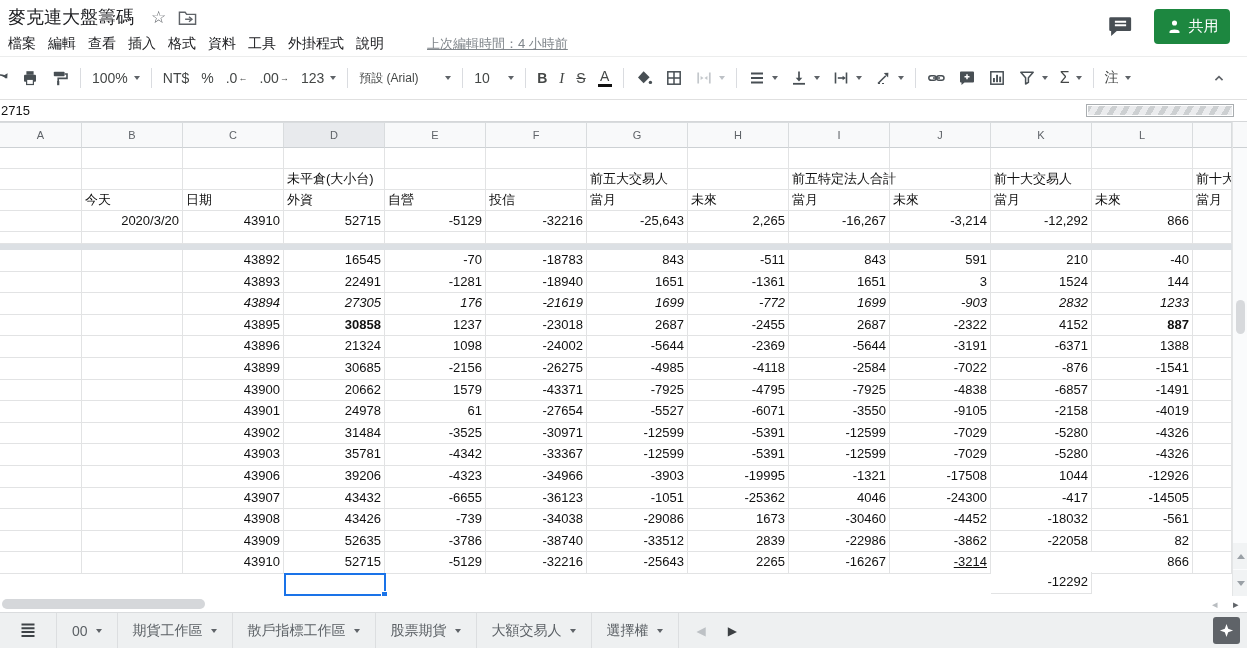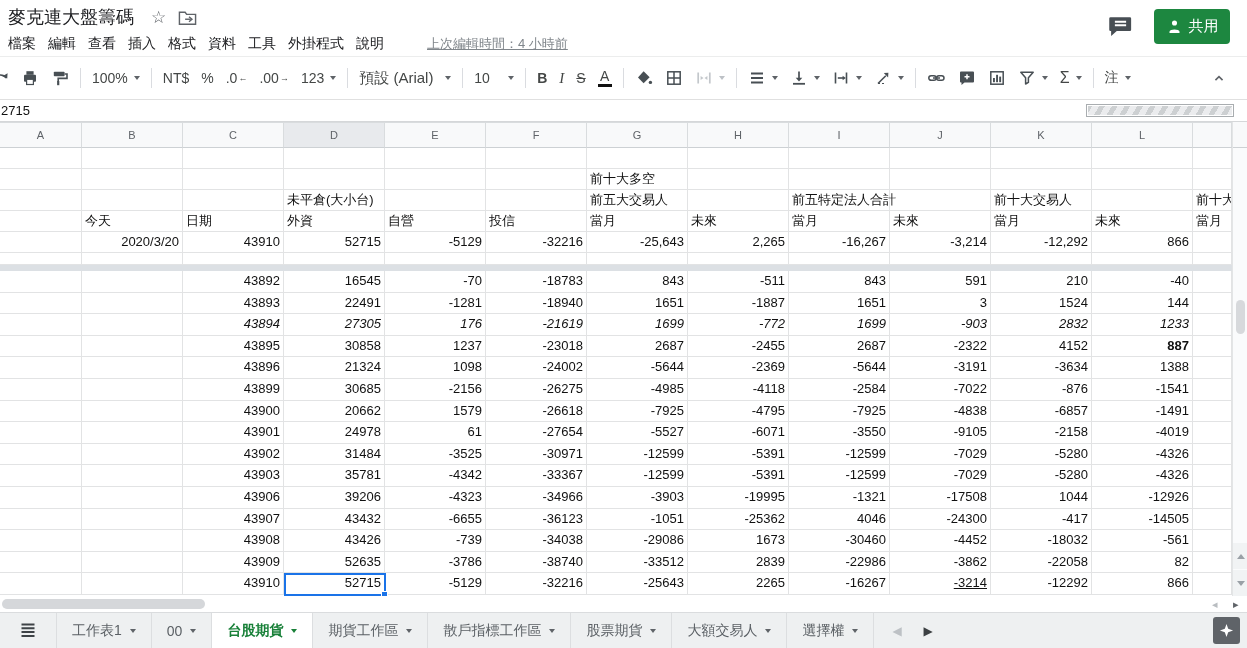--- a/index.html
+++ b/index.html
@@ -149,21 +149,21 @@
     </span>
   <span class="tbtn">
       <span>.00</span>
       <span class="mini-ar">→</span>
     </span>
   <span class="tbtn">
       <span>123</span>
       <span class="dd"></span>
     </span>
   <span class="tdiv"></span>
-  <span class="tbtn" style="width:104px;justify-content:space-between;font-size:15px">
+  <span class="tbtn" style="width:104px;justify-content:space-between;font-size:12px">
       <span>預設 (Arial)</span>
       <span class="dd"></span>
     </span>
   <span class="tdiv"></span>
   <span class="tbtn" style="width:52px;justify-content:space-between">
       <span>10</span>
       <span class="dd"></span>
     </span>
   <span class="tdiv"></span>
   <span class="tbtn bold-b">B</span>
@@ -304,35 +304,20 @@
         <div class="gcell" style="width: 101px; line-height: 20px;"></div>
         <div class="gcell" style="width: 101px; line-height: 20px;"></div>
         <div class="gcell" style="width: 101px; line-height: 20px;"></div>
         <div class="gcell" style="width: 101px; line-height: 20px;"></div>
         <div class="gcell clip" style="width: 39px; line-height: 20px;"></div>
       </div>
       <div class="grid-row" style="height: 21px;">
         <div class="gcell" style="width: 82px; line-height: 20px;"></div>
         <div class="gcell" style="width: 101px; line-height: 20px;"></div>
         <div class="gcell" style="width: 101px; line-height: 20px;"></div>
-        <div class="gcell" style="width: 101px; line-height: 20px;"></div>
-        <div class="gcell" style="width: 101px; line-height: 20px;"></div>
-        <div class="gcell" style="width: 101px; line-height: 20px;"></div>
-        <div class="gcell" style="width: 101px; line-height: 20px;"><span>前十大多空</span></div>
-        <div class="gcell" style="width: 101px; line-height: 20px;"></div>
-        <div class="gcell" style="width: 101px; line-height: 20px;"></div>
-        <div class="gcell" style="width: 101px; line-height: 20px;"></div>
-        <div class="gcell" style="width: 101px; line-height: 20px;"></div>
-        <div class="gcell" style="width: 101px; line-height: 20px;"></div>
-        <div class="gcell clip" style="width: 39px; line-height: 20px;"></div>
-      </div>
-      <div class="grid-row" style="height: 21px;">
-        <div class="gcell" style="width: 82px; line-height: 20px;"></div>
-        <div class="gcell" style="width: 101px; line-height: 20px;"></div>
-        <div class="gcell" style="width: 101px; line-height: 20px;"></div>
         <div class="gcell" style="width: 101px; line-height: 20px;"><span>未平倉(大小台)</span></div>
         <div class="gcell" style="width: 101px; line-height: 20px;"></div>
         <div class="gcell" style="width: 101px; line-height: 20px;"></div>
         <div class="gcell" style="width: 101px; line-height: 20px;"><span>前五大交易人</span></div>
         <div class="gcell" style="width: 101px; line-height: 20px;"></div>
         <div class="gcell" style="width: 101px; line-height: 20px;"><span>前五特定法人合計</span></div>
         <div class="gcell" style="width: 101px; line-height: 20px;"></div>
         <div class="gcell" style="width: 101px; line-height: 20px;"><span>前十大交易人</span></div>
         <div class="gcell" style="width: 101px; line-height: 20px;"></div>
         <div class="gcell clip" style="width: 39px; line-height: 20px;"><span>前十大</span></div>
@@ -401,21 +386,21 @@
         <div class="gcell clip" style="width: 39px; line-height: 20.6px;"></div>
       </div>
       <div class="grid-row" style="height: 21.6px;">
         <div class="gcell" style="width: 82px; line-height: 20.6px;"></div>
         <div class="gcell" style="width: 101px; line-height: 20.6px;"></div>
         <div class="gcell num" style="width: 101px; line-height: 20.6px;"><span>43893</span></div>
         <div class="gcell num" style="width: 101px; line-height: 20.6px;"><span>22491</span></div>
         <div class="gcell num" style="width: 101px; line-height: 20.6px;"><span>-1281</span></div>
         <div class="gcell num" style="width: 101px; line-height: 20.6px;"><span>-18940</span></div>
         <div class="gcell num" style="width: 101px; line-height: 20.6px;"><span>1651</span></div>
-        <div class="gcell num" style="width: 101px; line-height: 20.6px;"><span>-1887</span></div>
+        <div class="gcell num" style="width: 101px; line-height: 20.6px;"><span>-1361</span></div>
         <div class="gcell num" style="width: 101px; line-height: 20.6px;"><span>1651</span></div>
         <div class="gcell num" style="width: 101px; line-height: 20.6px;"><span>3</span></div>
         <div class="gcell num" style="width: 101px; line-height: 20.6px;"><span>1524</span></div>
         <div class="gcell num" style="width: 101px; line-height: 20.6px;"><span>144</span></div>
         <div class="gcell clip" style="width: 39px; line-height: 20.6px;"></div>
       </div>
       <div class="grid-row" style="height: 21.6px; font-style: italic;">
         <div class="gcell" style="width: 82px; line-height: 20.6px;"></div>
         <div class="gcell" style="width: 101px; line-height: 20.6px;"></div>
         <div class="gcell num" style="width: 101px; line-height: 20.6px;"><span>43894</span></div>
@@ -427,21 +412,21 @@
         <div class="gcell num" style="width: 101px; line-height: 20.6px;"><span>1699</span></div>
         <div class="gcell num" style="width: 101px; line-height: 20.6px;"><span>-903</span></div>
         <div class="gcell num" style="width: 101px; line-height: 20.6px;"><span>2832</span></div>
         <div class="gcell num" style="width: 101px; line-height: 20.6px;"><span>1233</span></div>
         <div class="gcell clip" style="width: 39px; line-height: 20.6px;"></div>
       </div>
       <div class="grid-row" style="height: 21.6px;">
         <div class="gcell" style="width: 82px; line-height: 20.6px;"></div>
         <div class="gcell" style="width: 101px; line-height: 20.6px;"></div>
         <div class="gcell num" style="width: 101px; line-height: 20.6px;"><span>43895</span></div>
-        <div class="gcell num" style="width: 101px; line-height: 20.6px;"><span>30858</span></div>
+        <div class="gcell num" style="width: 101px; line-height: 20.6px; font-weight: bold;"><span>30858</span></div>
         <div class="gcell num" style="width: 101px; line-height: 20.6px;"><span>1237</span></div>
         <div class="gcell num" style="width: 101px; line-height: 20.6px;"><span>-23018</span></div>
         <div class="gcell num" style="width: 101px; line-height: 20.6px;"><span>2687</span></div>
         <div class="gcell num" style="width: 101px; line-height: 20.6px;"><span>-2455</span></div>
         <div class="gcell num" style="width: 101px; line-height: 20.6px;"><span>2687</span></div>
         <div class="gcell num" style="width: 101px; line-height: 20.6px;"><span>-2322</span></div>
         <div class="gcell num" style="width: 101px; line-height: 20.6px;"><span>4152</span></div>
         <div class="gcell num" style="width: 101px; line-height: 20.6px; font-weight: bold;"><span>887</span></div>
         <div class="gcell clip" style="width: 39px; line-height: 20.6px;"></div>
       </div>
@@ -449,21 +434,21 @@
         <div class="gcell" style="width: 82px; line-height: 20.6px;"></div>
         <div class="gcell" style="width: 101px; line-height: 20.6px;"></div>
         <div class="gcell num" style="width: 101px; line-height: 20.6px;"><span>43896</span></div>
         <div class="gcell num" style="width: 101px; line-height: 20.6px;"><span>21324</span></div>
         <div class="gcell num" style="width: 101px; line-height: 20.6px;"><span>1098</span></div>
         <div class="gcell num" style="width: 101px; line-height: 20.6px;"><span>-24002</span></div>
         <div class="gcell num" style="width: 101px; line-height: 20.6px;"><span>-5644</span></div>
         <div class="gcell num" style="width: 101px; line-height: 20.6px;"><span>-2369</span></div>
         <div class="gcell num" style="width: 101px; line-height: 20.6px;"><span>-5644</span></div>
         <div class="gcell num" style="width: 101px; line-height: 20.6px;"><span>-3191</span></div>
-        <div class="gcell num" style="width: 101px; line-height: 20.6px;"><span>-3634</span></div>
+        <div class="gcell num" style="width: 101px; line-height: 20.6px;"><span>-6371</span></div>
         <div class="gcell num" style="width: 101px; line-height: 20.6px;"><span>1388</span></div>
         <div class="gcell clip" style="width: 39px; line-height: 20.6px;"></div>
       </div>
       <div class="grid-row" style="height: 21.6px;">
         <div class="gcell" style="width: 82px; line-height: 20.6px;"></div>
         <div class="gcell" style="width: 101px; line-height: 20.6px;"></div>
         <div class="gcell num" style="width: 101px; line-height: 20.6px;"><span>43899</span></div>
         <div class="gcell num" style="width: 101px; line-height: 20.6px;"><span>30685</span></div>
         <div class="gcell num" style="width: 101px; line-height: 20.6px;"><span>-2156</span></div>
         <div class="gcell num" style="width: 101px; line-height: 20.6px;"><span>-26275</span></div>
@@ -474,21 +459,21 @@
         <div class="gcell num" style="width: 101px; line-height: 20.6px;"><span>-876</span></div>
         <div class="gcell num" style="width: 101px; line-height: 20.6px;"><span>-1541</span></div>
         <div class="gcell clip" style="width: 39px; line-height: 20.6px;"></div>
       </div>
       <div class="grid-row" style="height: 21.6px;">
         <div class="gcell" style="width: 82px; line-height: 20.6px;"></div>
         <div class="gcell" style="width: 101px; line-height: 20.6px;"></div>
         <div class="gcell num" style="width: 101px; line-height: 20.6px;"><span>43900</span></div>
         <div class="gcell num" style="width: 101px; line-height: 20.6px;"><span>20662</span></div>
         <div class="gcell num" style="width: 101px; line-height: 20.6px;"><span>1579</span></div>
-        <div class="gcell num" style="width: 101px; line-height: 20.6px;"><span>-26618</span></div>
+        <div class="gcell num" style="width: 101px; line-height: 20.6px;"><span>-43371</span></div>
         <div class="gcell num" style="width: 101px; line-height: 20.6px;"><span>-7925</span></div>
         <div class="gcell num" style="width: 101px; line-height: 20.6px;"><span>-4795</span></div>
         <div class="gcell num" style="width: 101px; line-height: 20.6px;"><span>-7925</span></div>
         <div class="gcell num" style="width: 101px; line-height: 20.6px;"><span>-4838</span></div>
         <div class="gcell num" style="width: 101px; line-height: 20.6px;"><span>-6857</span></div>
         <div class="gcell num" style="width: 101px; line-height: 20.6px;"><span>-1491</span></div>
         <div class="gcell clip" style="width: 39px; line-height: 20.6px;"></div>
       </div>
       <div class="grid-row" style="height: 21.6px;">
         <div class="gcell" style="width: 82px; line-height: 20.6px;"></div>
@@ -599,21 +584,21 @@
         <div class="gcell" style="width: 82px; line-height: 20.6px;"></div>
         <div class="gcell" style="width: 101px; line-height: 20.6px;"></div>
         <div class="gcell num" style="width: 101px; line-height: 20.6px;"><span>43910</span></div>
         <div class="gcell num" style="width: 101px; line-height: 20.6px;"><span>52715</span></div>
         <div class="gcell num" style="width: 101px; line-height: 20.6px;"><span>-5129</span></div>
         <div class="gcell num" style="width: 101px; line-height: 20.6px;"><span>-32216</span></div>
         <div class="gcell num" style="width: 101px; line-height: 20.6px;"><span>-25643</span></div>
         <div class="gcell num" style="width: 101px; line-height: 20.6px;"><span>2265</span></div>
         <div class="gcell num" style="width: 101px; line-height: 20.6px;"><span>-16267</span></div>
         <div class="gcell num" style="width: 101px; line-height: 20.6px; text-decoration: underline;"><span>-3214</span></div>
-        <div class="gcell num" style="width: 101px; line-height: 20.6px;"><span>-12292</span></div>
+        <div class="gcell num" style="width: 101px; line-height: 20.6px; margin-top: 20px;"><span>-12292</span></div>
         <div class="gcell num" style="width: 101px; line-height: 20.6px;"><span>866</span></div>
         <div class="gcell clip" style="width: 39px; line-height: 20.6px;"></div>
       </div>
     </div>
   <div class="selection" id="selection" style="left: 284px; top: 451.4px; width: 102px; height: 22.6px;">
       <span class="handle"></span>
     </div>
 </div>
 
 <div class="vscroll">
@@ -634,30 +619,22 @@
 </div>
 
 <div class="tabbar">
   <span class="sheets-menu">
     <svg class="ic" width="18" height="17" viewBox="0 0 18 17">
         <path d="M2.5 2.5h13M2.5 6.3h13M2.5 10.1h13M2.5 13.9h13" stroke="#3e4347" stroke-width="2" fill="none"></path>
       </svg>
   </span>
   <span id="tabs" style="display:flex;align-items:stretch">
       <div class="tab">
-        <span>工作表1</span>
-        <span class="dd"></span>
-      </div>
-      <div class="tab">
         <span>00</span>
         <span class="dd"></span>
-      </div>
-      <div class="tab active">
-        <span>台股期貨</span>
-        <span class="dd green"></span>
       </div>
       <div class="tab">
         <span>期貨工作區</span>
         <span class="dd"></span>
       </div>
       <div class="tab">
         <span>散戶指標工作區</span>
         <span class="dd"></span>
       </div>
       <div class="tab">

